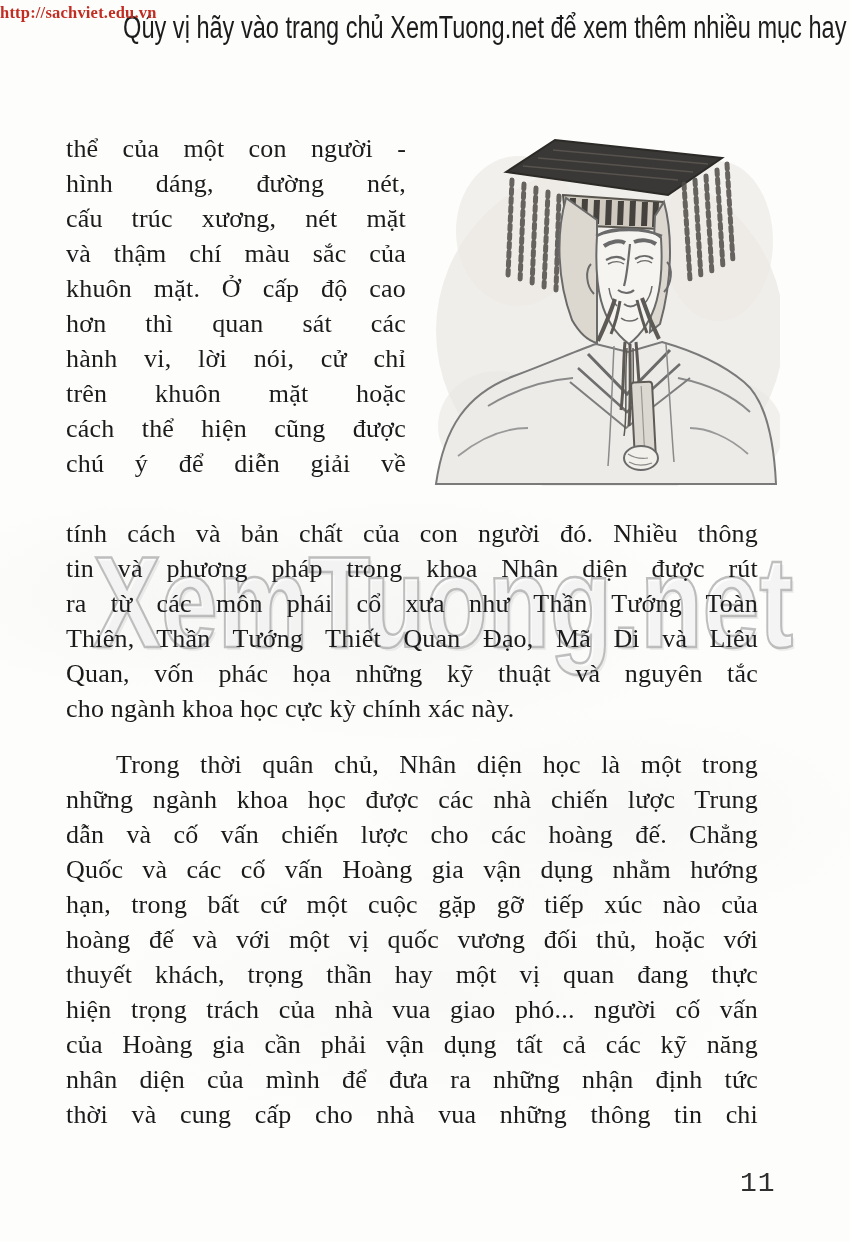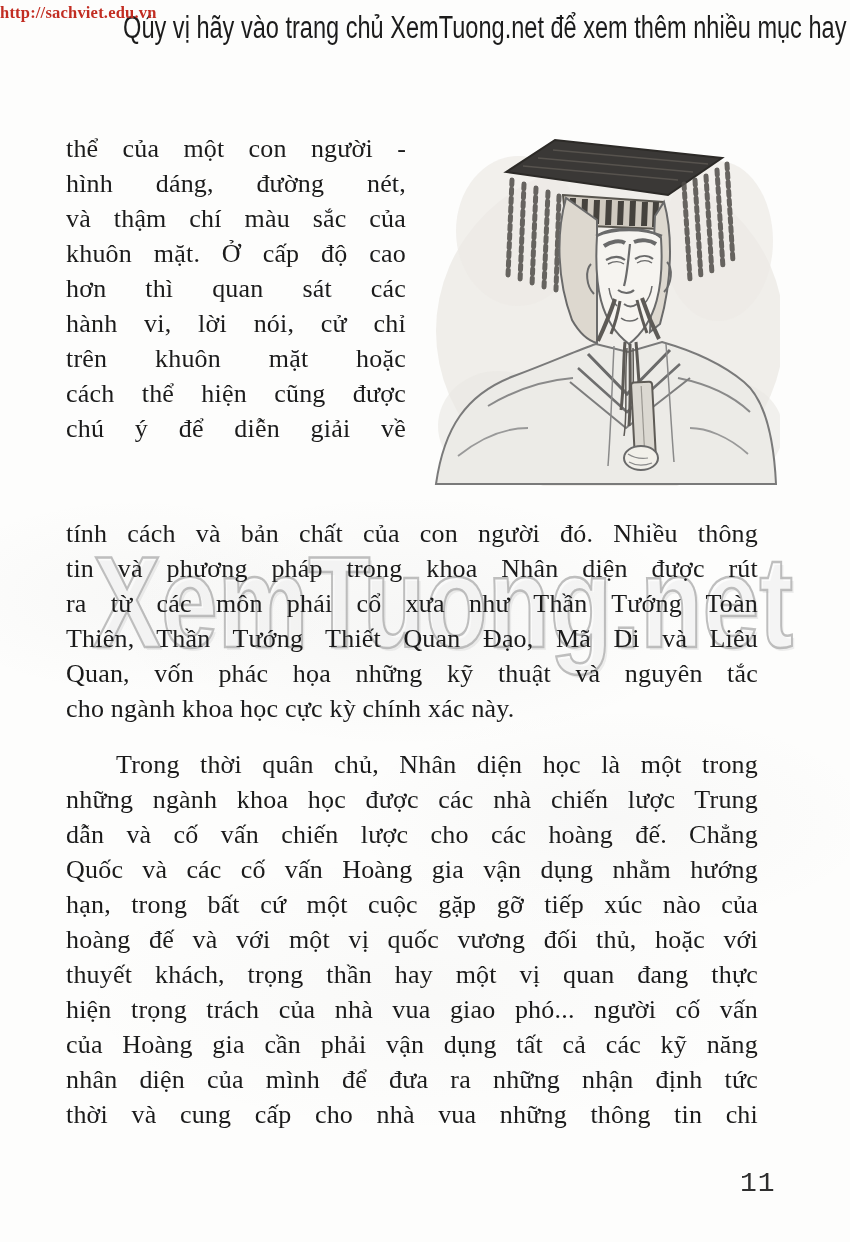--- a/index.html
+++ b/index.html
@@ -177,20 +177,21 @@
         <ellipse cx="213" cy="322" rx="17" ry="12" fill="#f2f0ea" stroke="#6a6a6a" stroke-width="2"></ellipse>
         <path d="M200,318 C206,322 212,323 220,322" fill="none" stroke="#8a8a8a" stroke-width="1.2"></path>
         <path d="M201,326 C208,330 216,330 224,327" fill="none" stroke="#8a8a8a" stroke-width="1.2"></path>
       </g>
     </svg>
   </div>
 
   <div class="textblock p1narrow">
       <div class="tline">thể của một con người -</div>
       <div class="tline">hình dáng, đường nét,</div>
+      <div class="tline">cấu trúc xương, nét mặt</div>
       <div class="tline">và thậm chí màu sắc của</div>
       <div class="tline">khuôn mặt. Ở cấp độ cao</div>
       <div class="tline">hơn thì quan sát các</div>
       <div class="tline">hành vi, lời nói, cử chỉ</div>
       <div class="tline">trên khuôn mặt hoặc</div>
       <div class="tline">cách thể hiện cũng được</div>
       <div class="tline">chú ý để diễn giải về</div>
     </div>
 
   <div class="textblock p1wide">

